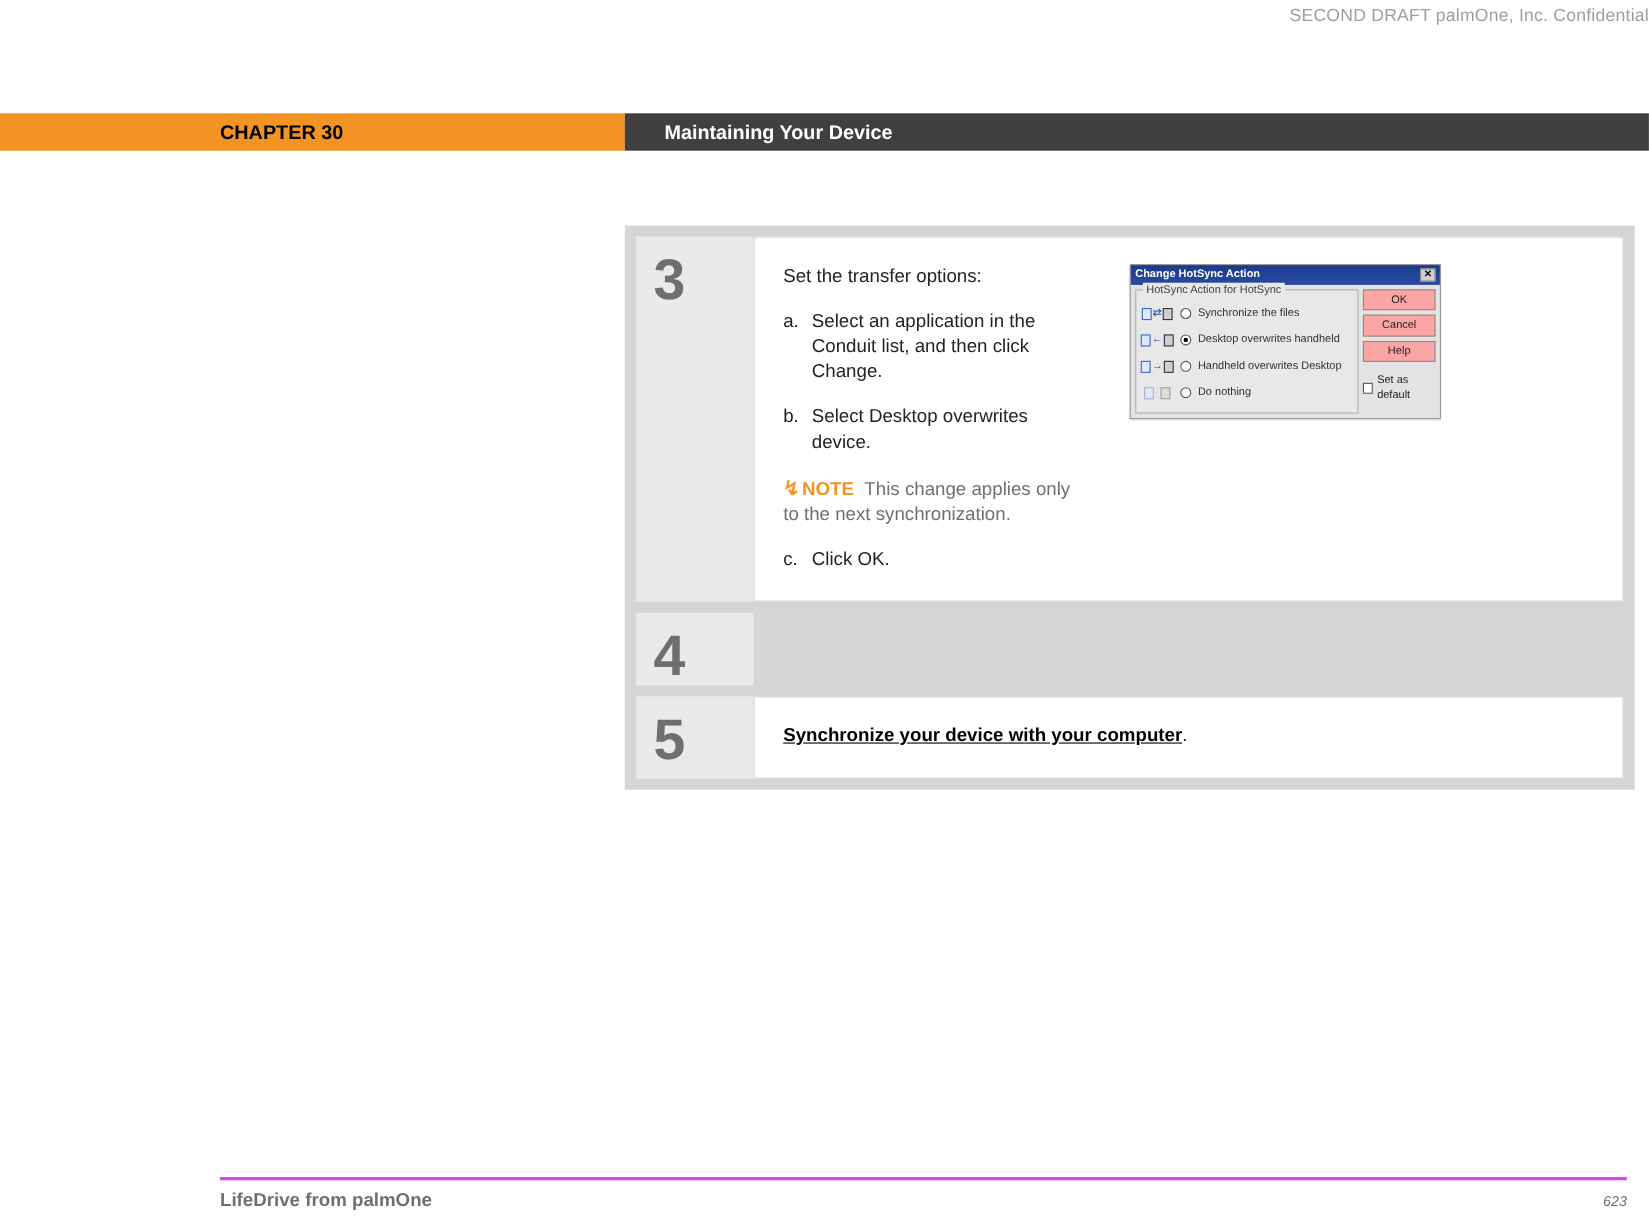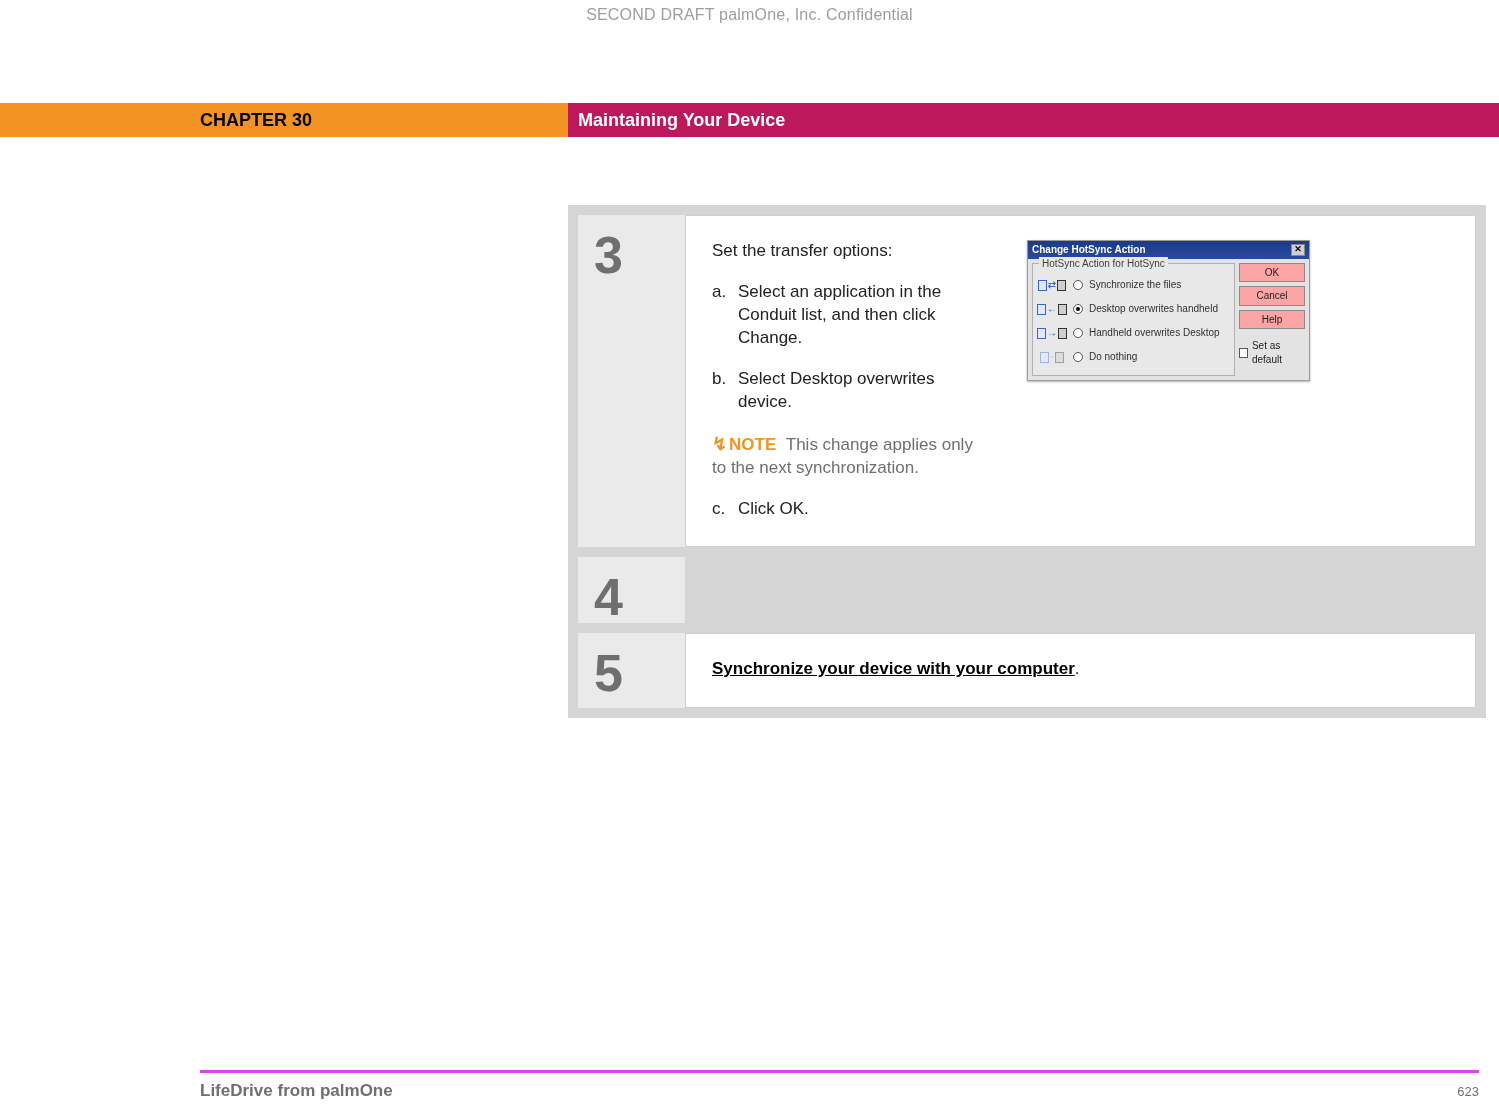--- a/index.html
+++ b/index.html
@@ -1,24 +1,24 @@
 <!DOCTYPE html>
 <html><head>
 <meta charset="utf-8">
 <style>
   * { box-sizing: border-box; margin: 0; padding: 0; }
   html, body { width: 1499px; height: 1119px; background: #fff; font-family: Arial, Helvetica, sans-serif; color: #222; }
   .page { width: 1499px; height: 1119px; position: relative; }
 
-  .confidential { position: absolute; top: 6px; left: 0; width: 100%; text-align: center; font-size: 16px; color: #9e9e9e; letter-spacing: 0.2px; }
+  .confidential { position: absolute; top: 6px; left: 0; width: 100%; text-align: right; font-size: 16px; color: #9e9e9e; letter-spacing: 0.2px; }
 
   .chapter-bar { position: absolute; top: 103px; left: 0; width: 100%; height: 34px; display: flex; }
   .chapter-left { width: 568px; background: #f39323; display: flex; align-items: center; justify-content: flex-start; padding-left: 200px; }
   .chapter-left span { color: #000000; font-weight: bold; font-size: 18px; }
-  .chapter-right { flex: 1; background: #be185d; display: flex; align-items: center; padding-left: 10px; }
+  .chapter-right { flex: 1; background: #404040; display: flex; align-items: center; padding-left: 36px; }
   .chapter-right span { color: #fff; font-weight: bold; font-size: 18px; }
 
   .steps-wrap { position: absolute; top: 205px; left: 568px; width: 918px; background: #d5d5d5; padding: 10px; }
 
   .step { display: flex; background: #d5d5d5; margin-bottom: 10px; }
   .step:last-child { margin-bottom: 0; }
   .step-num { width: 107px; min-width: 107px; background: #eaeaea; padding: 14px 0 0 16px; }
   .step-num span { font-size: 52px; font-weight: bold; color: #6f6f6f; font-family: Arial, Helvetica, sans-serif; line-height: 1; }
   .step-body { flex: 1; background: #fff; padding: 24px 26px 26px 26px; border: 1px solid #cfcfcf; font-size: 17px; line-height: 1.35; }
 
@@ -57,21 +57,21 @@
   .dlg-radio { width: 10px; height: 10px; border: 1px solid #555; border-radius: 50%; background: #fff; display: inline-block; flex: none; }
   .dlg-radio.sel::after { content: ""; display: block; width: 4px; height: 4px; background: #000; border-radius: 50%; margin: 2px; }
   .dlg-opt { color: #303030; }
   .dlg-side { width: 66px; display: flex; flex-direction: column; gap: 4px; }
   .dlg-btn { background: #fca5a5; border: 1px solid #8a8a8a; text-align: center; padding: 2px 0; font-size: 10px; }
   .dlg-chk { display: flex; align-items: center; gap: 4px; margin-top: 6px; }
   .dlg-chkbox { width: 10px; height: 10px; border: 1px solid #555; background: #fff; }
 
   .footer { position: absolute; bottom: 18px; left: 200px; right: 20px; border-top: 3px solid #d946ef; padding-top: 8px; display: flex; justify-content: space-between; align-items: center; }
   .footer-left { color: #6f6f6f; font-weight: bold; font-size: 17px; }
-  .footer-right { color: #6f6f6f; font-size: 13px; }
+  .footer-right { color: #6f6f6f; font-size: 13px; font-style: italic; }
 </style>
 </head>
 <body>
 
 <div class="page">
 
   <div class="confidential">SECOND DRAFT palmOne, Inc.  Confidential</div>
 
   <div class="chapter-bar">
     <div class="chapter-left">

